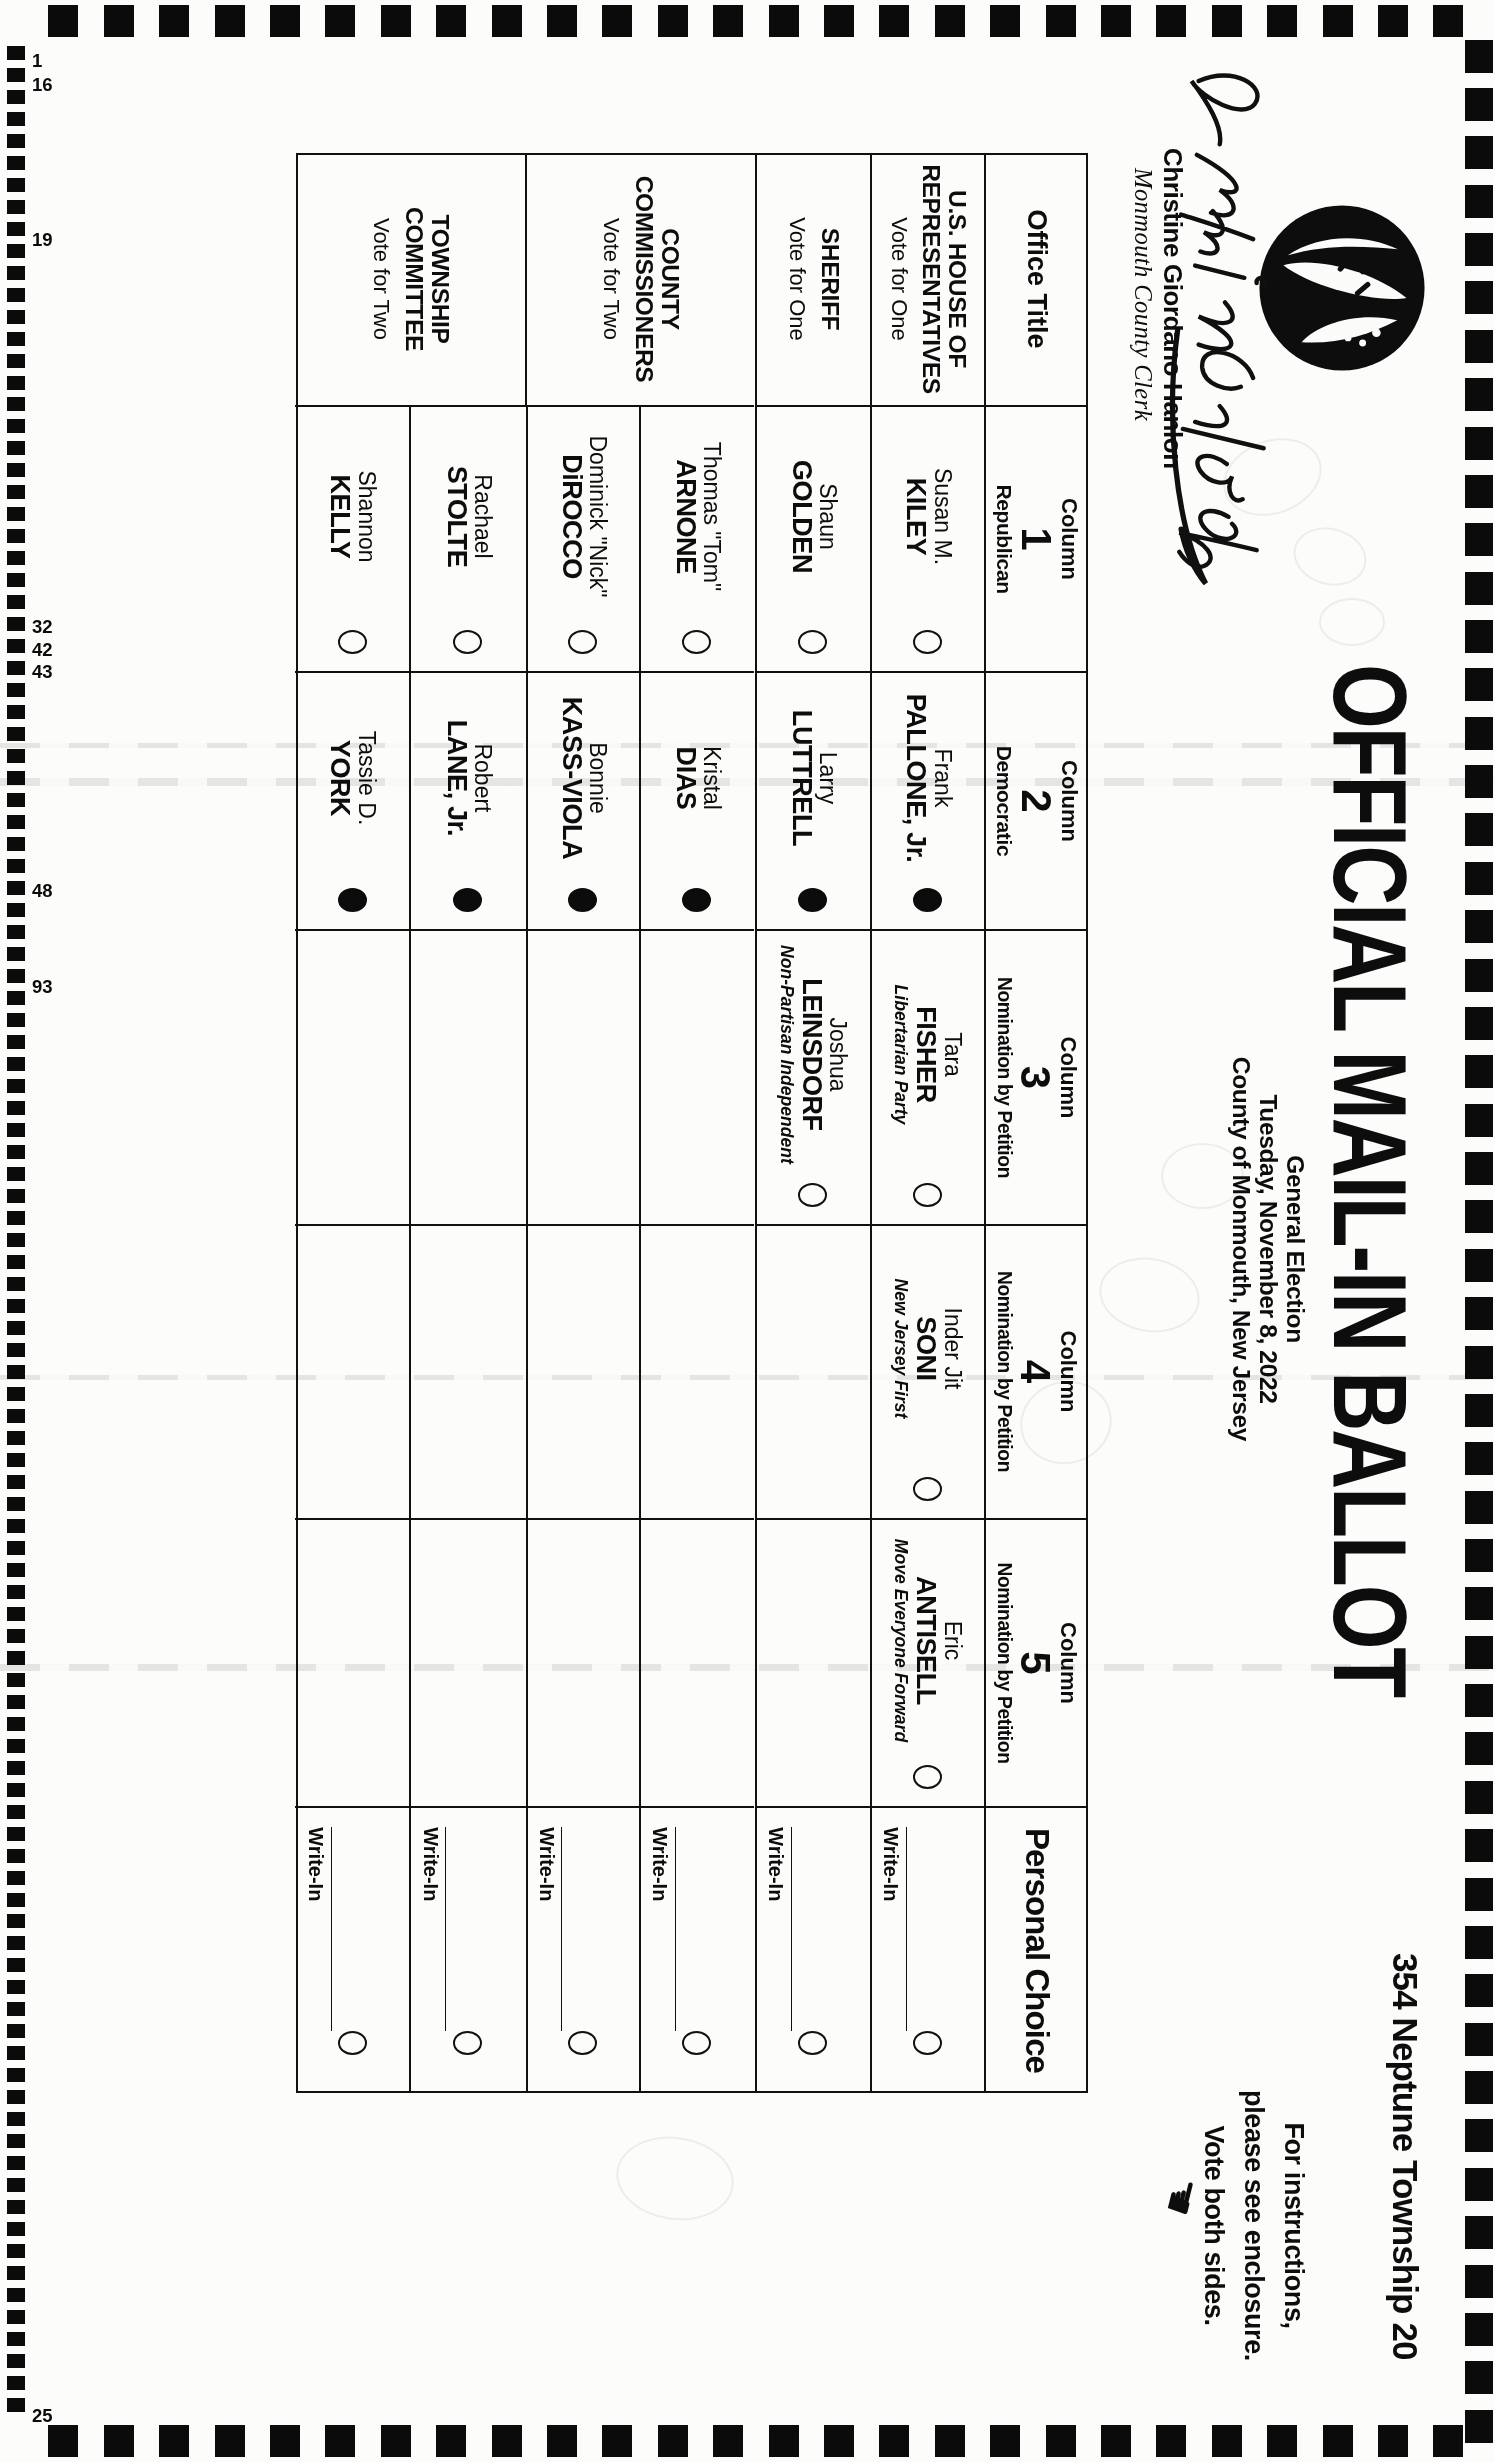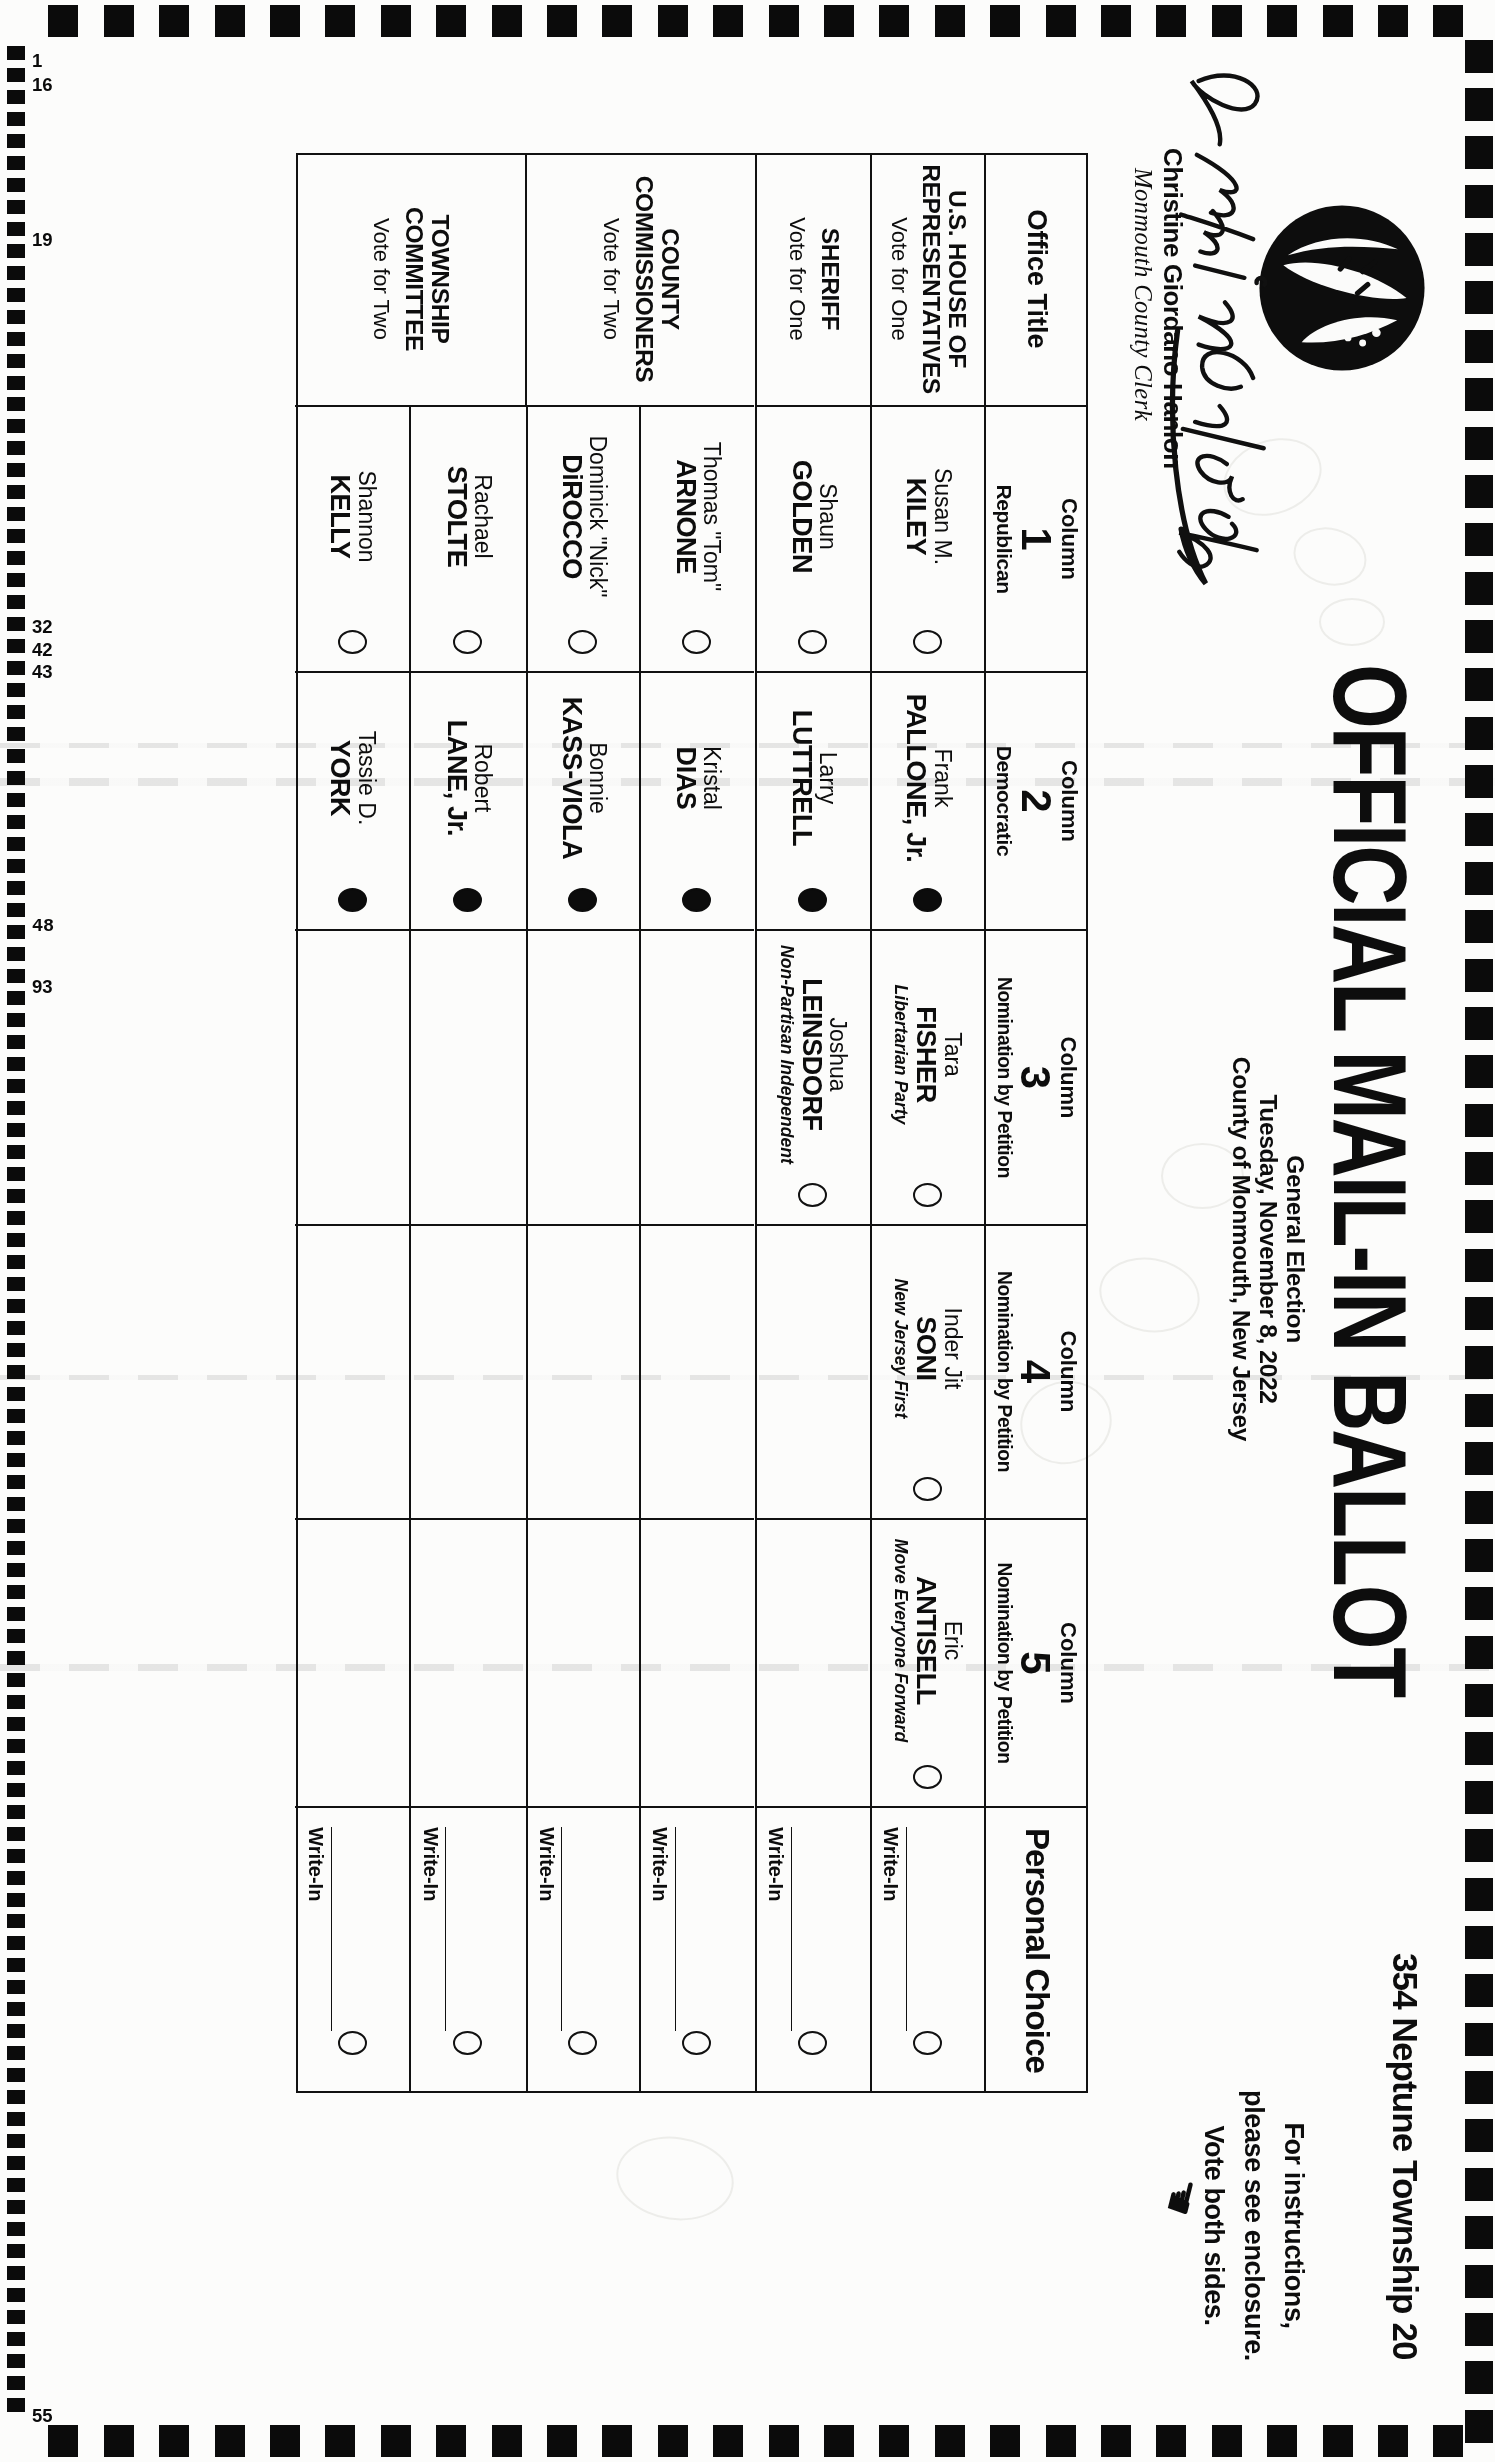--- a/index.html
+++ b/index.html
@@ -538,17 +538,17 @@
     <div class="mark" style="left: 1465px; top: 2265px; width: 28px; height: 33px;"></div>
     <div class="mark" style="left: 1465px; top: 2313px; width: 28px; height: 33px;"></div>
     <div class="mark" style="left: 1465px; top: 2361px; width: 28px; height: 33px;"></div>
     <div class="mark" style="left: 1465px; top: 2410px; width: 28px; height: 33px;"></div>
     <div class="edgeNum" style="top: 50px;">1</div>
     <div class="edgeNum" style="top: 74px;">16</div>
     <div class="edgeNum" style="top: 229px;">19</div>
     <div class="edgeNum" style="top: 616px;">32</div>
     <div class="edgeNum" style="top: 639px;">42</div>
     <div class="edgeNum" style="top: 661px;">43</div>
-    <div class="edgeNum" style="top: 916px; font-family: Liberation Mono, monospace;">48</div>
+    <div class="edgeNum" style="top: 880px;">48</div>
     <div class="edgeNum" style="top: 976px;">93</div>
-    <div class="edgeNum" style="top: 2405px;">55</div>
+    <div class="edgeNum" style="top: 2405px;">25</div>
   </div>
 
 
 </body></html>

